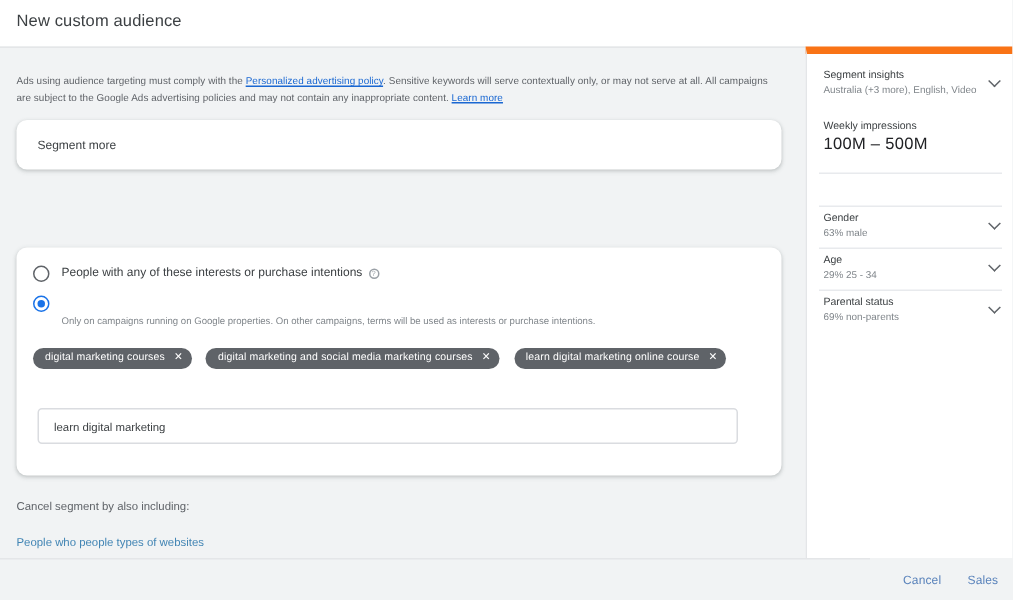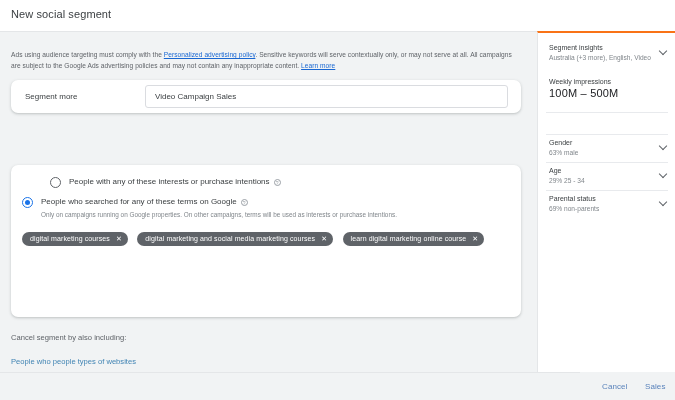--- a/index.html
+++ b/index.html
@@ -23,21 +23,21 @@
 
   
   .main-col {
     position: absolute; left: 0; top: 31px; width: 537px; height: 341px;
     background: #f1f3f4;
     border-top: 1px solid #e4e6e8;
   }
   .side-col {
     position: absolute; left: 537px; top: 31px; width: 138px; height: 341px;
     background: #ffffff;
-    border-top: 2px solid #f97316;
+    border-top: 5px solid #f97316;
     border-left: 1px solid #e4e6e8;
   }
 
   
   .disclaimer {
     position: absolute; left: 11px; top: 17px; width: 512px;
     font-size: 6.6px; line-height: 11px; color: #5f6368;
     letter-spacing: .05px;
   }
   .disclaimer a { color: #1967d2; text-decoration: underline; }
@@ -78,21 +78,21 @@
     border: 1px solid #9aa0a6; border-radius: 50%;
     position: relative; top: .5px;
     font-size: 5px; line-height: 6px; text-align: center;
     color: #9aa0a6; font-family: "Liberation Sans", sans-serif;
   }
 
   
   #card-options { left: 11px; top: 133px; width: 510px; height: 152px; }
 
   .radio-row { position: absolute; display: flex; align-items: flex-start; }
-  #radio-interests { left: 11px; top: 11px; margin-left: 28px; }
+  #radio-interests { left: 11px; top: 11px; }
   #radio-searched  { left: 11px; top: 31px; }
 
   .radio-mark {
     width: 11px; height: 11px; border-radius: 50%;
     border: 1.2px solid #5f6368; background: #fff;
     flex: 0 0 auto; margin-right: 8px; margin-top: .5px;
     position: relative;
   }
   .radio-mark.checked { border-color: #1a73e8; }
   .radio-mark.checked::after {
@@ -184,68 +184,64 @@
   }
   #btn-cancel { left: 602px; }
   #btn-save   { left: 645px; }
 </style>
 </head>
 <body>
 
 <div id="app">
 
   <div class="header">
-    <div class="header-title">New social segment</div>
+    <div class="header-title">New custom audience</div>
   </div>
 
   <div class="main-col">
 
     <div class="disclaimer"><span>Ads using audience targeting must comply with the </span><a href="#">Personalized advertising policy</a><span>. Sensitive keywords will serve contextually only, or may not serve at all. All campaigns are subject to the Google Ads advertising policies and may not contain any inappropriate content. </span><a href="#">Learn more</a></div>
 
     <div class="card" id="card-name">
       <div class="seg-label">Segment more</div>
-      <input class="seg-input" type="text" value="Video Campaign Sales" style="">
     </div>
 
 
     <div class="card" id="card-options">
 
       <div class="radio-row" id="radio-interests">
         <span class="radio-mark"></span>
         <span class="radio-text">
           <span>People with any of these interests or purchase intentions</span>
           <span class="help-icon">?</span>
         </span>
       </div>
 
       <div class="radio-row" id="radio-searched">
         <span class="radio-mark checked"></span>
-        <span class="radio-text">
-          <span>People who searched for any of these terms on Google</span>
-          <span class="help-icon">?</span>
-        </span>
       </div>
 
       <div class="radio-sub">Only on campaigns running on Google properties. On other campaigns, terms will be used as interests or purchase intentions.</div>
 
       <div class="chips">
         <span class="chip">
           <span>digital marketing courses</span>
           <span class="chip-x">✕</span>
         </span>
         <span class="chip">
           <span>digital marketing and social media marketing courses</span>
           <span class="chip-x">✕</span>
         </span>
         <span class="chip">
           <span>learn digital marketing online course</span>
           <span class="chip-x">✕</span>
         </span>
       </div>
 
+      <input class="kw-input" type="text" value="learn digital marketing" style="">
     </div>
 
     <div class="expand-label">Cancel segment by also including:</div>
     <div class="expand-link" id="expand-link-0">People who people types of websites</div>
     <div class="expand-link" id="expand-link-1">People who use types of apps</div>
   </div>
 
   <div class="side-col">
 
     <div class="side-sec" style="top:11px;height:24px">

